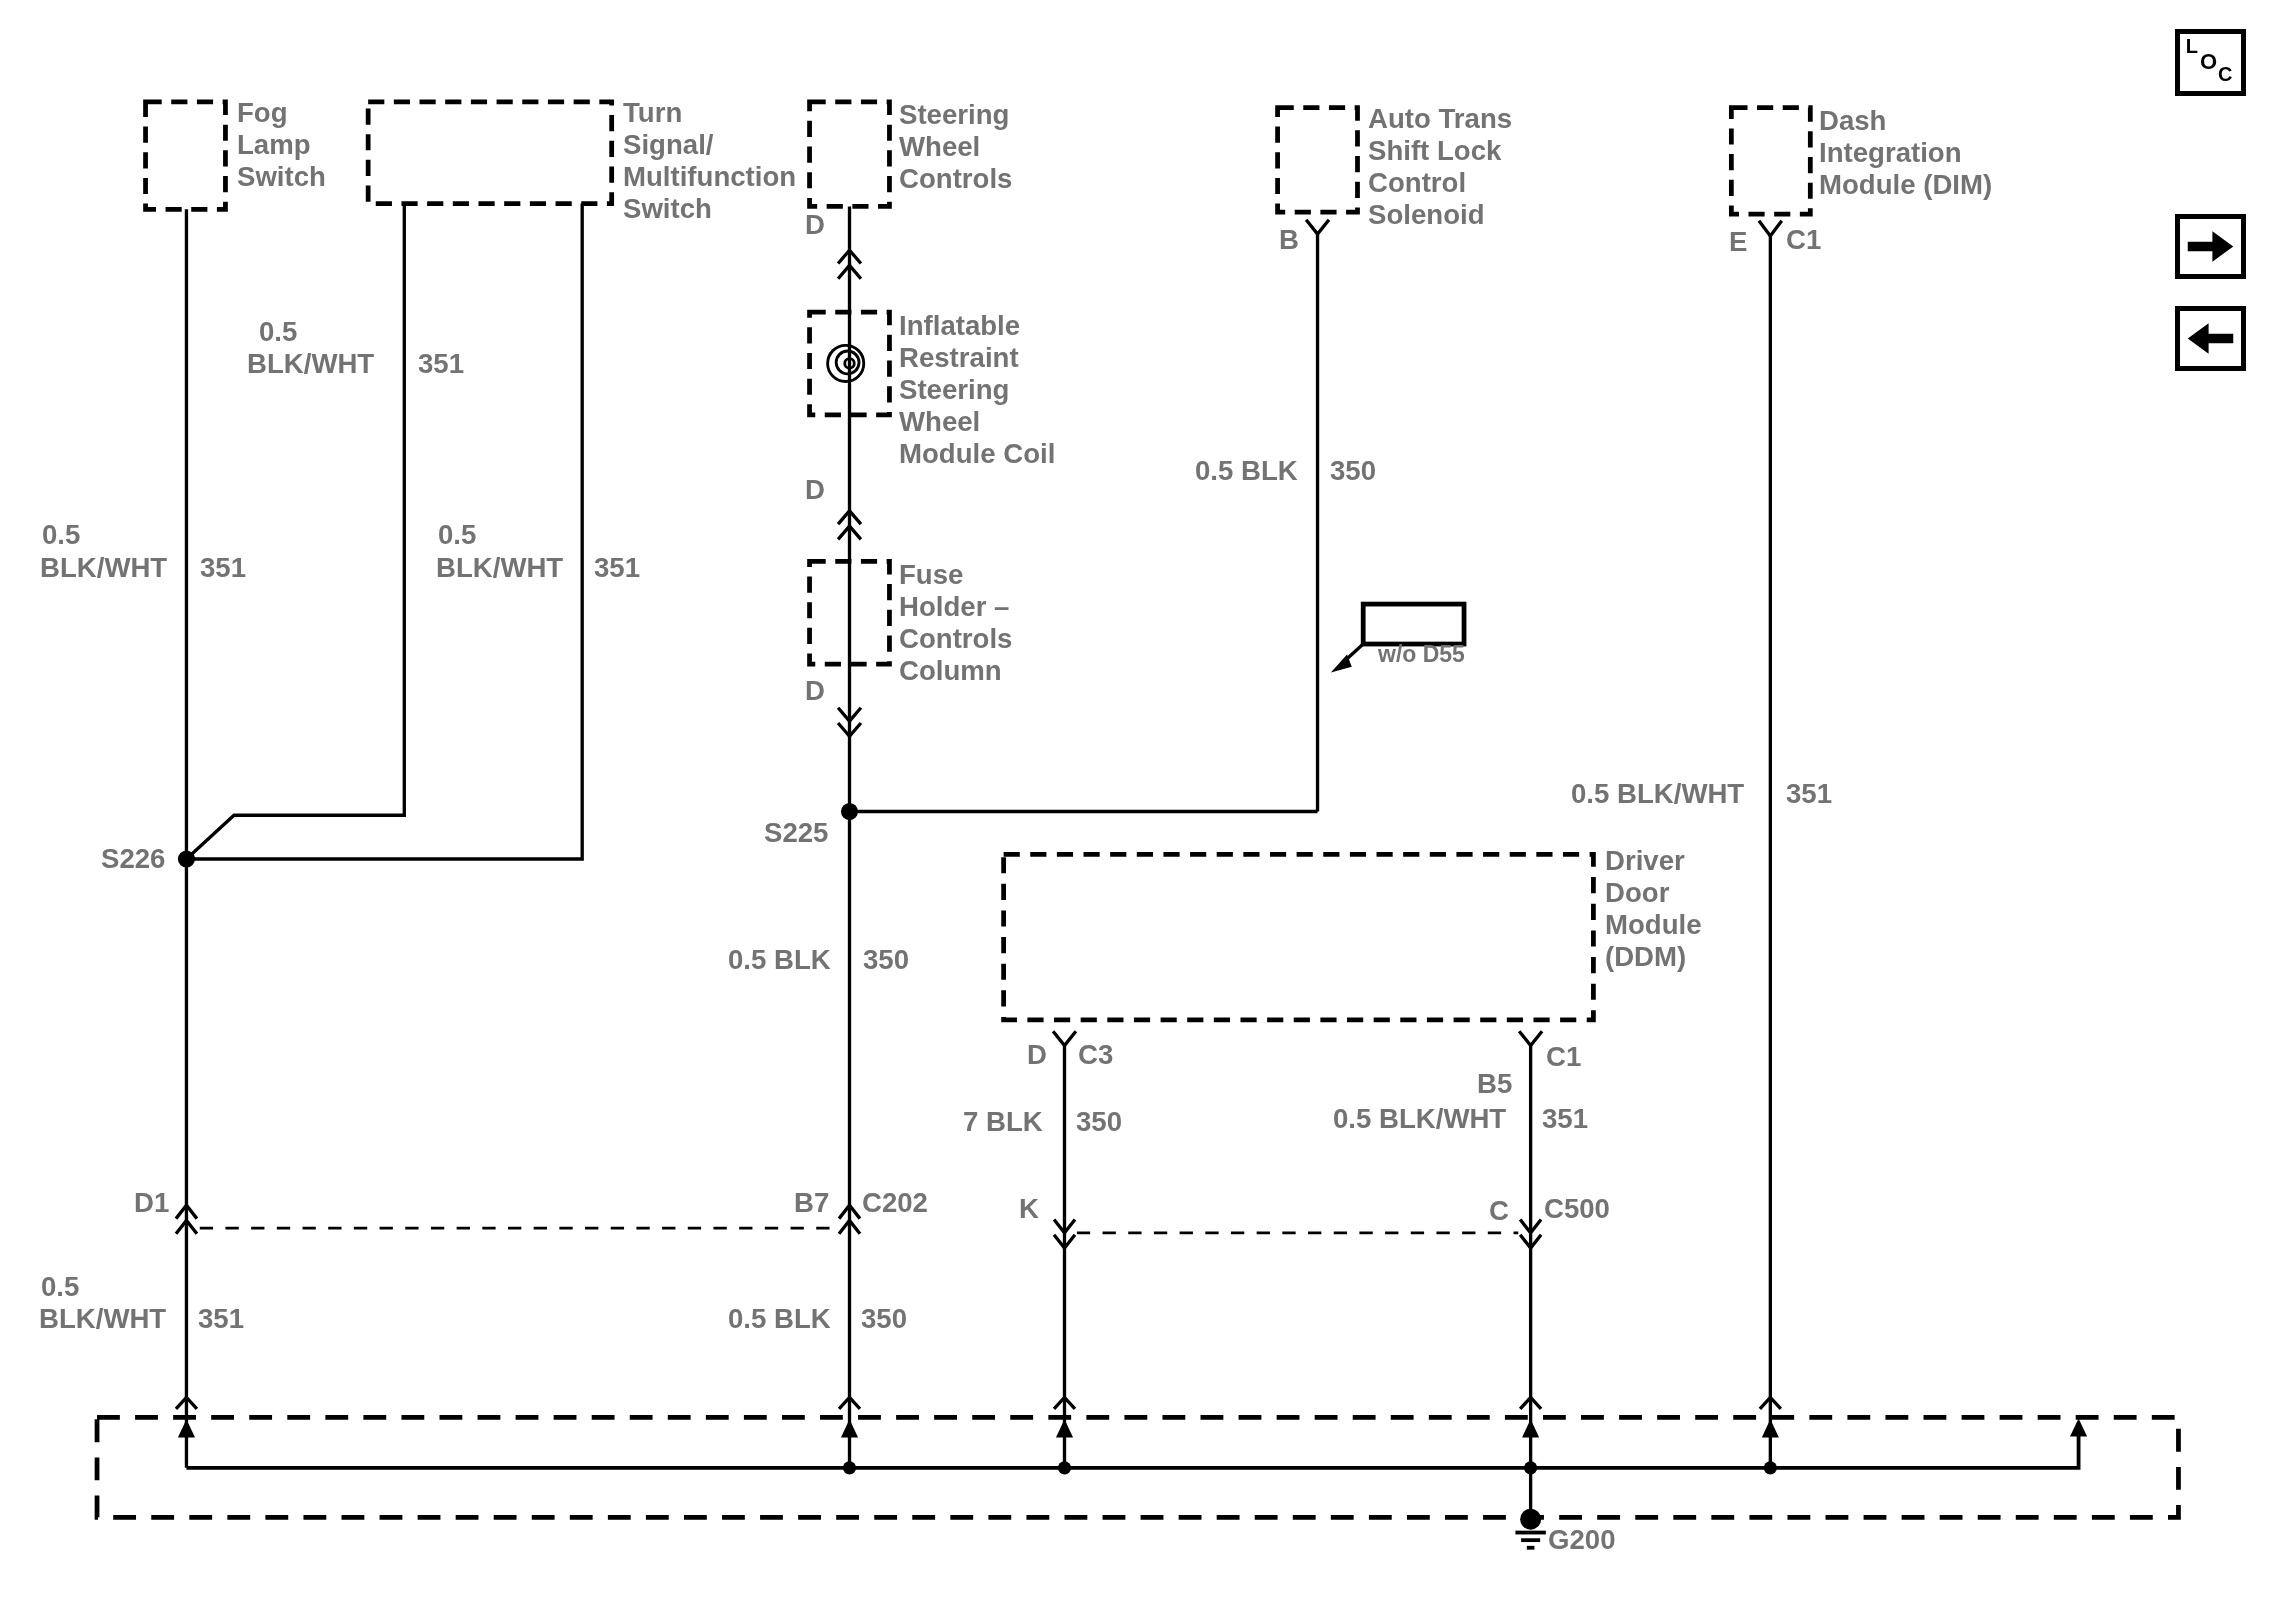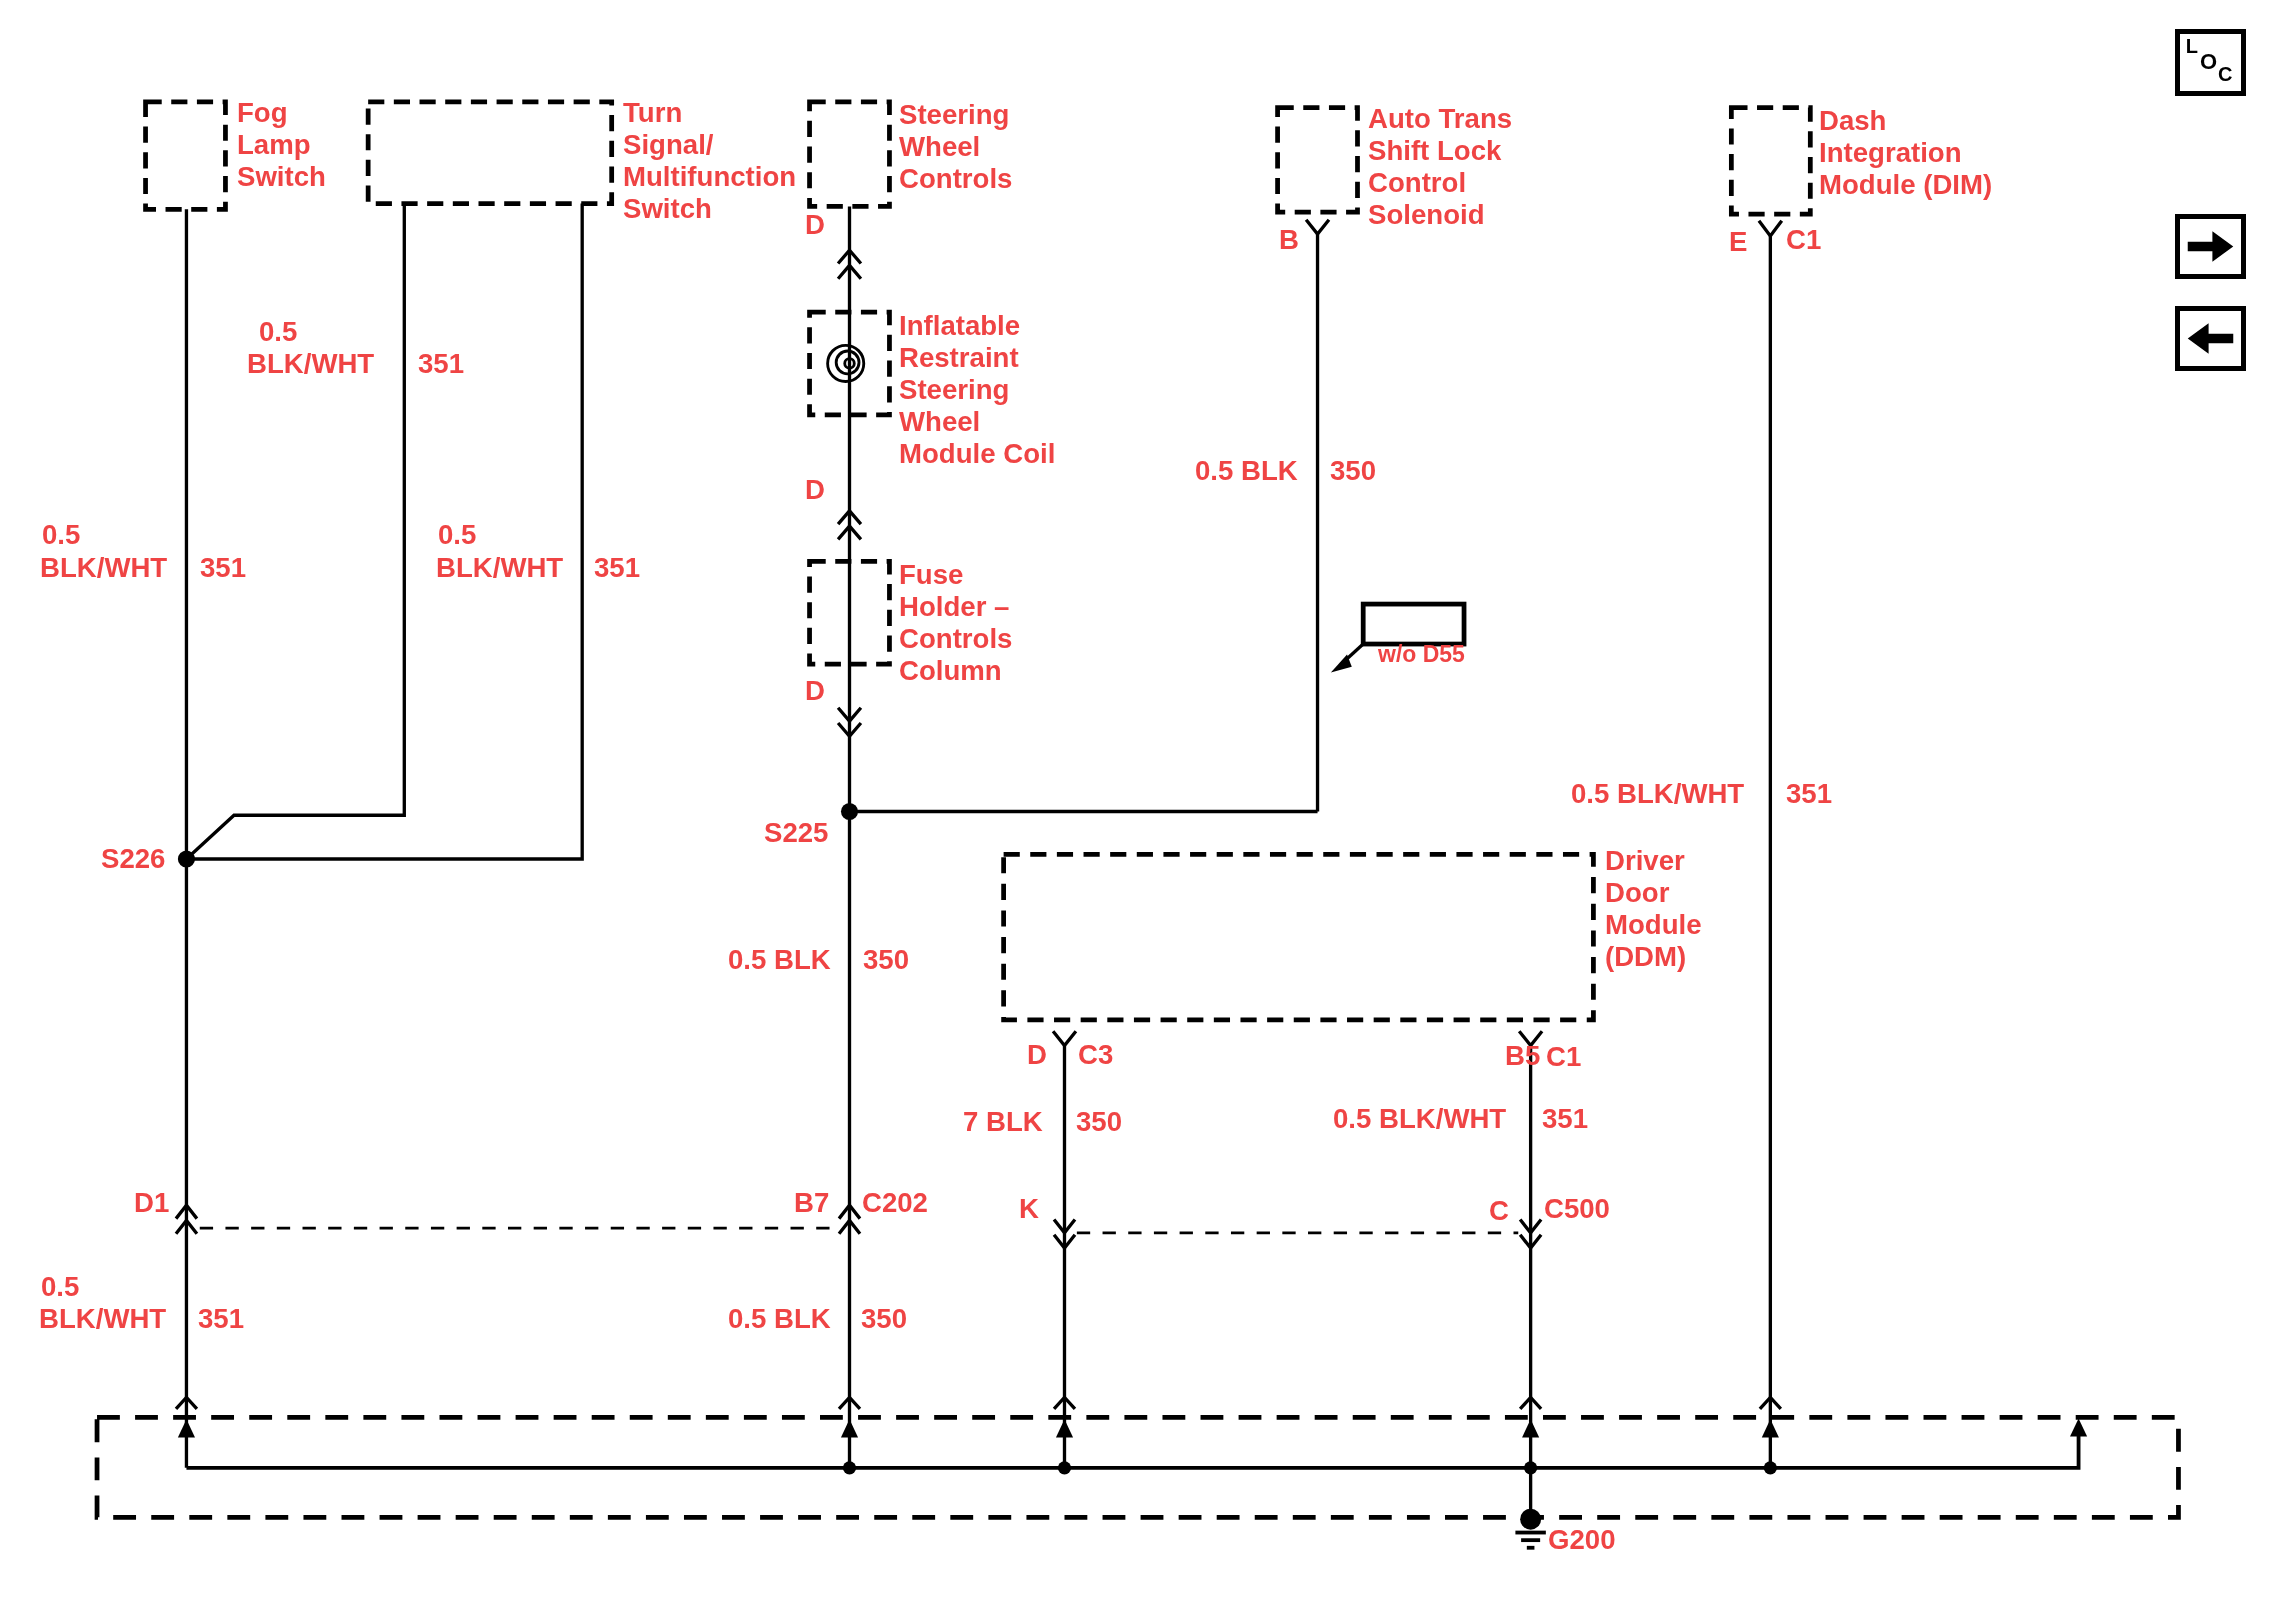--- a/index.html
+++ b/index.html
@@ -1,20 +1,20 @@
 <!DOCTYPE html>
 <html style="font-size:15px"><head>
 <meta charset="utf-8">
 <style>
   html,body{margin:0;padding:0;background:#ffffff;}
   #stage{position:relative;width:2285px;height:1602px;background:#ffffff;overflow:hidden;
          font-family:"Liberation Sans",sans-serif;color:#000;}
   svg{position:absolute;left:0;top:0;}
   .lbl{position:absolute;font-weight:bold;font-size:27.6px;line-height:32px;
-       white-space:pre-line;color:#ef4444;}
+       white-space:pre-line;color:#737373;}
   .sm{font-size:23px;line-height:27px;}
   .navbox{position:absolute;width:61px;height:55px;border:5.7px solid #000;background:#fff;}
   .locbox{position:absolute;width:61px;height:57px;border:5.7px solid #000;background:#fff;}
   .locbox span{position:absolute;font-weight:bold;}
 </style>
 </head>
 <body>
 
 <div id="stage">
 
@@ -181,21 +181,21 @@
   <div class="lbl sm" style="left:1378px;top:641px;">w/o D55</div>
 
   <div class="lbl" style="left:1279px;top:224px;">B</div>
   <div class="lbl" style="left:1729px;top:226px;">E</div>
   <div class="lbl" style="left:1786px;top:224px;">C1</div>
   <div class="lbl" style="left:805px;top:209px;">D</div>
   <div class="lbl" style="left:805px;top:474px;">D</div>
   <div class="lbl" style="left:805px;top:675px;">D</div>
   <div class="lbl" style="left:1027px;top:1039px;">D</div>
   <div class="lbl" style="left:1078px;top:1039px;">C3</div>
-  <div class="lbl" style="left:1477px;top:1040px;margin-left:28px;">B5</div>
+  <div class="lbl" style="left:1477px;top:1068px;">B5</div>
   <div class="lbl" style="left:1546px;top:1041px;">C1</div>
   <div class="lbl" style="left:134px;top:1187px;">D1</div>
   <div class="lbl" style="left:794px;top:1187px;">B7</div>
   <div class="lbl" style="left:862px;top:1187px;">C202</div>
   <div class="lbl" style="left:1019px;top:1193px;">K</div>
   <div class="lbl" style="left:1489px;top:1195px;">C</div>
   <div class="lbl" style="left:1544px;top:1193px;">C500</div>
 
   <div class="locbox" style="left:2175px;top:28.5px;">
     <span style="left:5.7px;top:1.9px;font-size:20px;">L</span>

